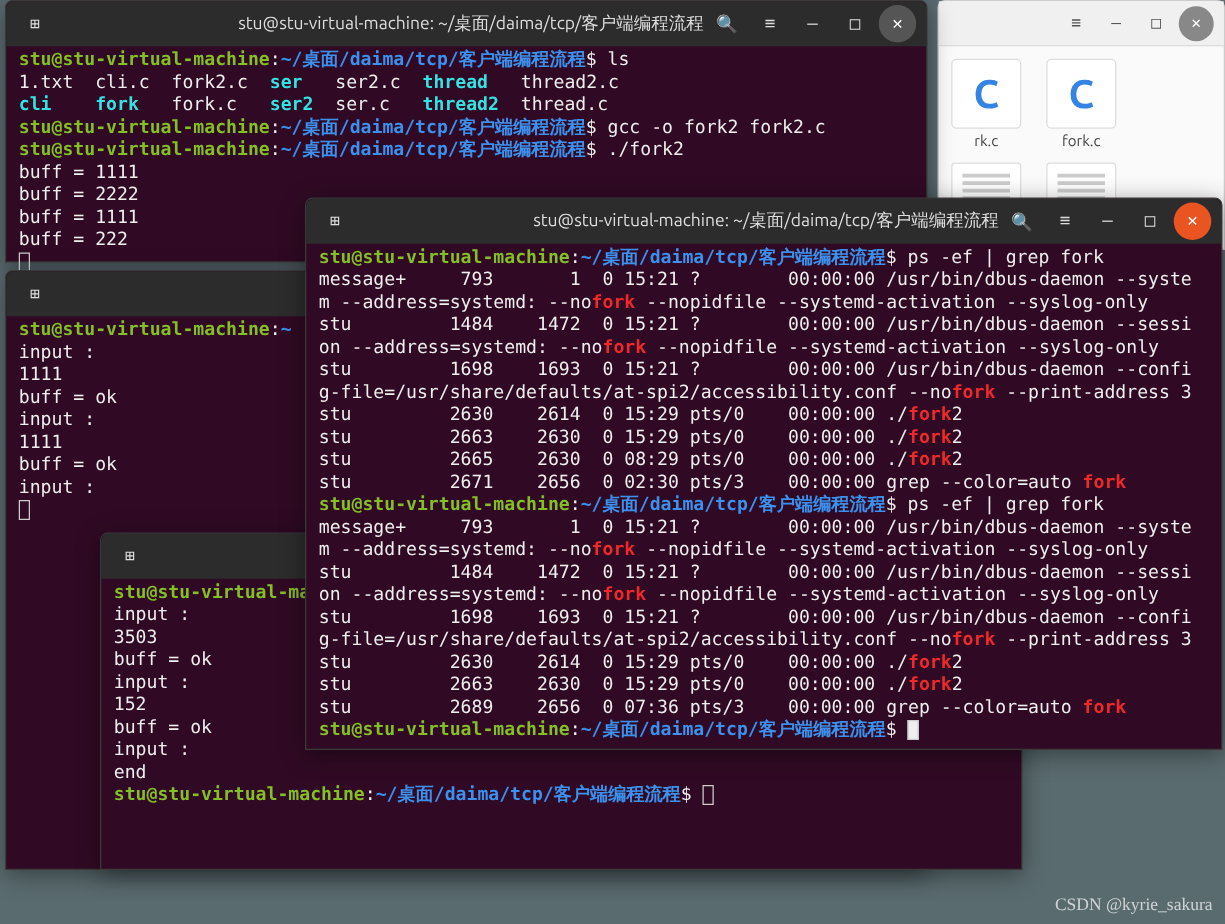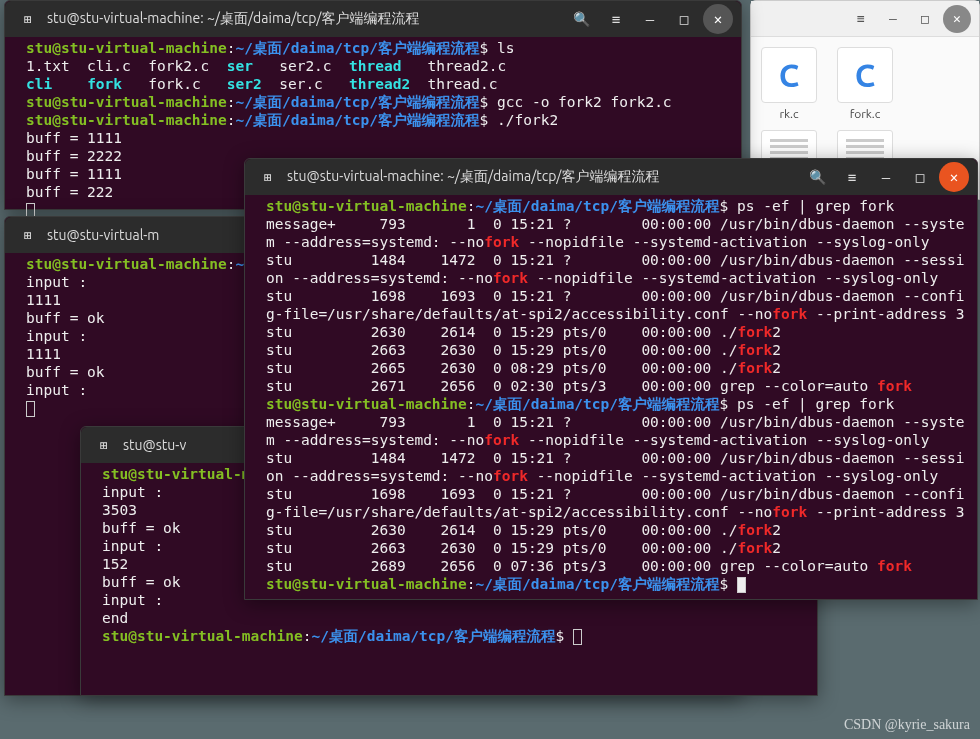--- a/index.html
+++ b/index.html
@@ -1,25 +1,25 @@
 <!DOCTYPE html>
 <html><head>
 <meta charset="utf-8">
 <style>
   *{margin:0;padding:0;box-sizing:border-box}
   body{width:980px;height:739px;background:#5a6b6f;font-family:"DejaVu Sans Mono","Ubuntu Mono",monospace;overflow:hidden;position:relative;font-size:13px}
   .win{position:absolute;background:#300a24;border:1px solid #3a3a3a;border-radius:6px 6px 0 0;box-shadow:0 4px 20px rgba(0,0,0,.4)}
   .titlebar{height:36px;background:#2c2c2c;display:flex;align-items:center;padding:0 8px;gap:4px;border-radius:6px 6px 0 0}
   .titlebar .t-icon{width:30px;height:30px;display:flex;align-items:center;justify-content:center;color:#ddd;border-radius:4px}
-  .titlebar .title{flex:1;text-align:left;color:#ddd;font-family:"Ubuntu",sans-serif;font-size:14px;font-weight:400;white-space:nowrap;overflow:hidden}
+  .titlebar .title{flex:1;text-align:right;color:#ddd;font-family:"Ubuntu",sans-serif;font-size:14px;font-weight:400;white-space:nowrap;overflow:hidden}
   .titlebar .right{display:flex;gap:4px}
   .titlebar .btn{width:30px;height:30px;display:flex;align-items:center;justify-content:center;color:#ddd;border-radius:50%;font-size:14px}
   .titlebar .btn.close{background:#e95420;color:#fff}
   .titlebar .btn.close.inactive{background:#555}
-  .term-body{padding:2px 21px;color:#eee;line-height:18px;white-space:pre;font-size:14.5px;overflow:hidden}
+  .term-body{padding:2px 10px;color:#eee;line-height:18px;white-space:pre;font-size:14.5px;overflow:hidden}
   .green{color:#84bf23;font-weight:bold}
   .blue{color:#3b91ed;font-weight:bold}
   .cyan{color:#34e2e2;font-weight:bold}
   .red{color:#ef2929;font-weight:bold}
   .white{color:#eee}
   .cursor{display:inline-block;width:9px;height:16px;border:1px solid #ccc;vertical-align:middle}
   .cursor.fill{background:#eee}
   
   .fm{position:absolute;right:0;top:0;width:230px;height:200px;background:#fafafa;border:1px solid #ccc;border-radius:6px 6px 0 0}
   .fm .fm-bar{height:36px;background:#f0f0f0;border-bottom:1px solid #ddd;display:flex;align-items:center;justify-content:flex-end;padding:0 8px;gap:4px}

